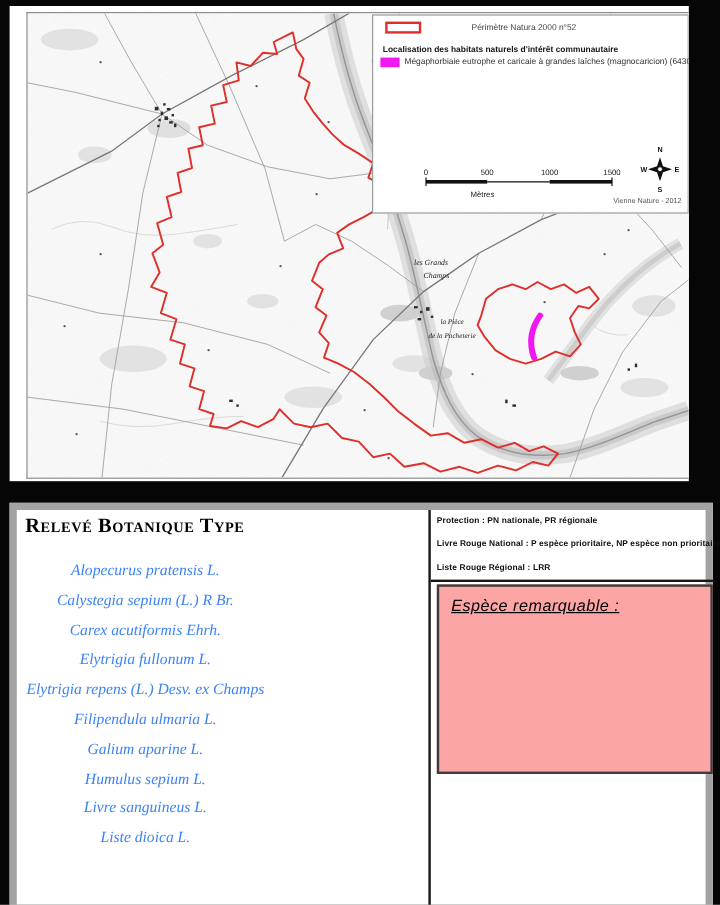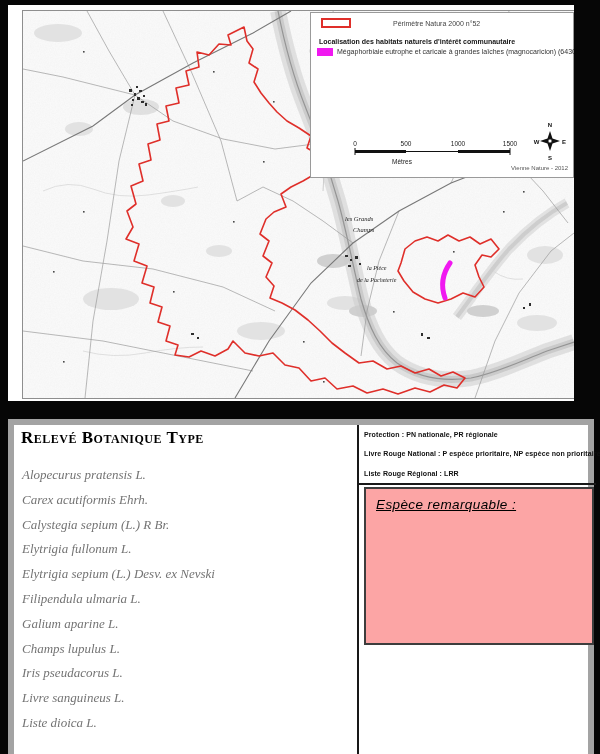--- a/index.html
+++ b/index.html
@@ -60,21 +60,21 @@
   }
   .releve-title {
     position:absolute; left:7px; top:3px;
     font-variant:small-caps; font-weight:bold;
     font-size:17px; letter-spacing:.5px; color:#000;
     white-space:nowrap;
   }
   .species-list { position:absolute; left:8px; top:38px; margin:0; padding:0; list-style:none; }
   .species-list li {
     font-style:italic; font-size:13px; line-height:24.8px;
-    color:#737373; white-space:nowrap;
+    color:#3b82f6; white-space:nowrap;text-align:center;
   }
   .col-divider { position:absolute; left:343px; top:0; bottom:0; width:2px; background:#181818; }
   .codes-box {
     position:absolute; left:345px; top:0; width:237px; height:60px;
     border-bottom:2px solid #181818; box-sizing:border-box;
     font-family:"Liberation Sans", sans-serif;
   }
   .code-line {
     position:absolute; left:5px;
     font-size:7px; font-weight:bold; letter-spacing:.1px;
@@ -272,28 +272,27 @@
     </div>
   </div>
 </div>
 
 <div class="panel-table">
 
   <div class="releve-title">Relevé Botanique Type</div>
 
   <ul class="species-list">
     <li>Alopecurus pratensis L.</li>
+    <li>Calystegia sepium (L.) R Br.</li>
     <li>Carex acutiformis Ehrh.</li>
-    <li>Calystegia sepium (L.) R Br.</li>
     <li>Elytrigia fullonum L.</li>
-    <li>Elytrigia sepium (L.) Desv. ex Nevski</li>
+    <li>Elytrigia repens (L.) Desv. ex Champs</li>
     <li>Filipendula ulmaria L.</li>
     <li>Galium aparine L.</li>
-    <li>Champs lupulus L.</li>
-    <li>Iris pseudacorus L.</li>
+    <li>Humulus sepium L.</li>
     <li>Livre sanguineus L.</li>
     <li>Liste dioica L.</li>
   </ul>
 
   <div class="col-divider"></div>
 
   <div class="codes-box">
     <div class="code-line code-1">Protection : PN nationale, PR régionale</div>
     <div class="code-line code-2">Livre Rouge National : P espèce prioritaire, NP espèce non prioritaire</div>
     <div class="code-line code-3">Liste Rouge Régional : LRR</div>

